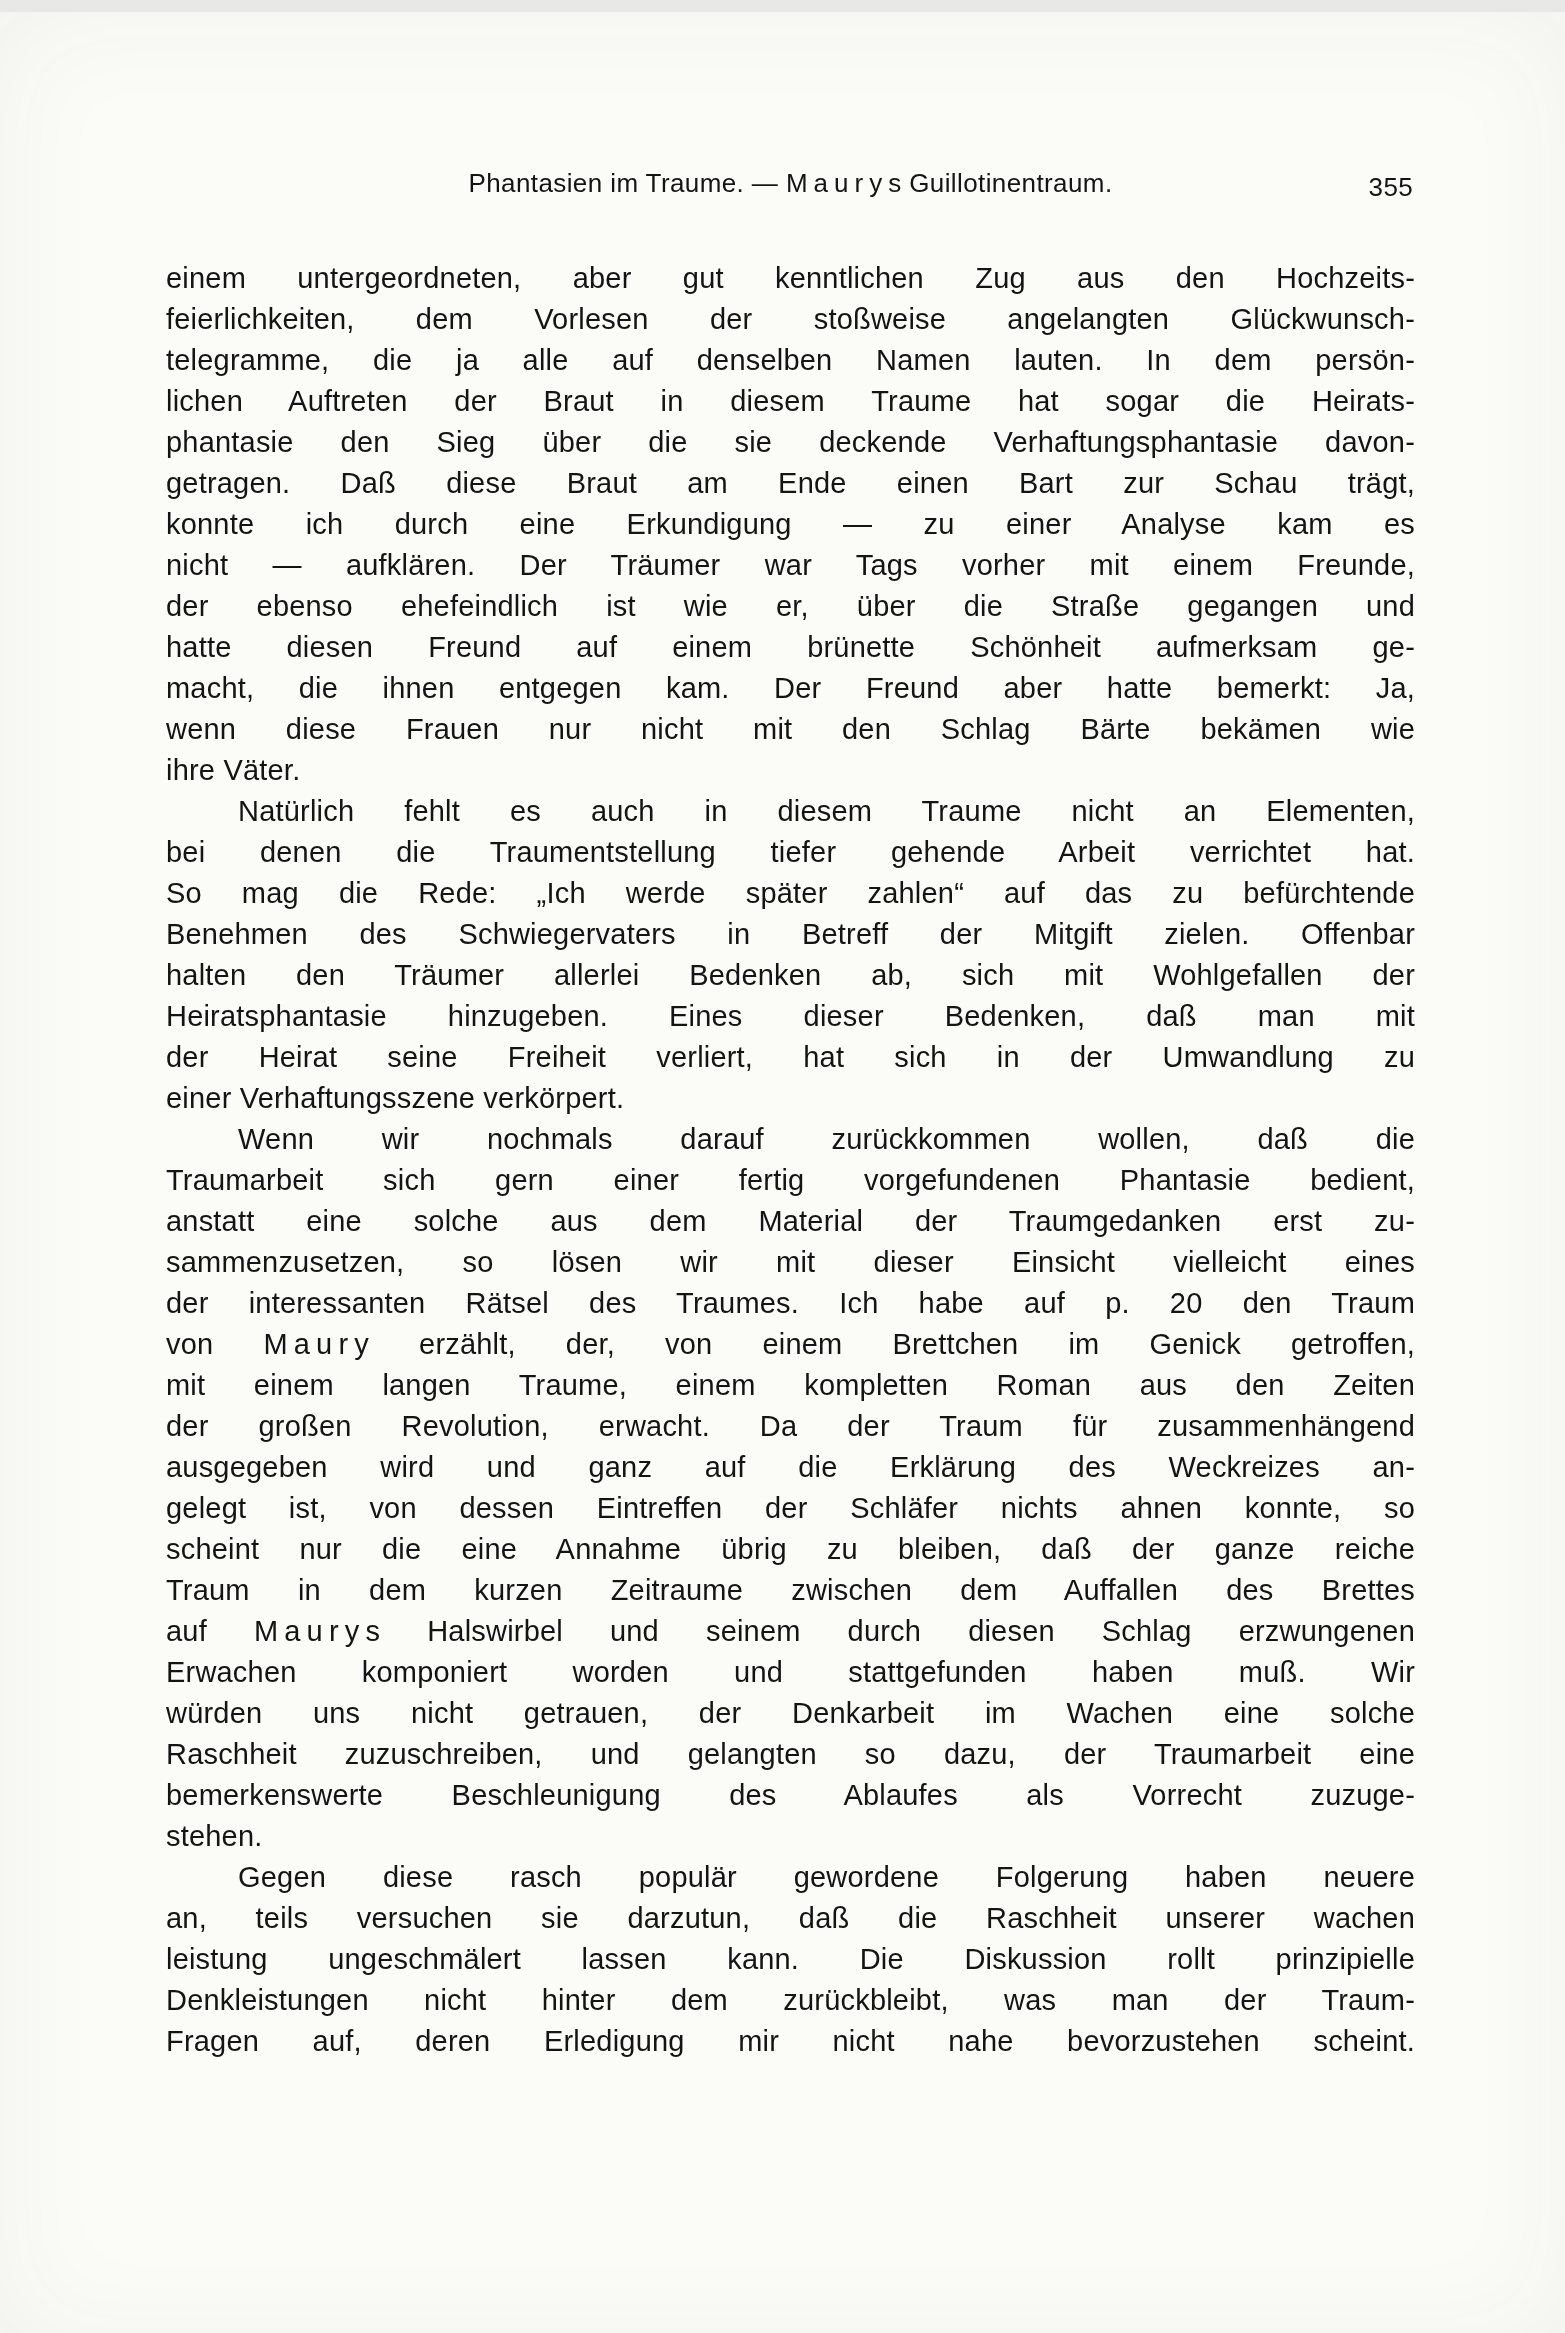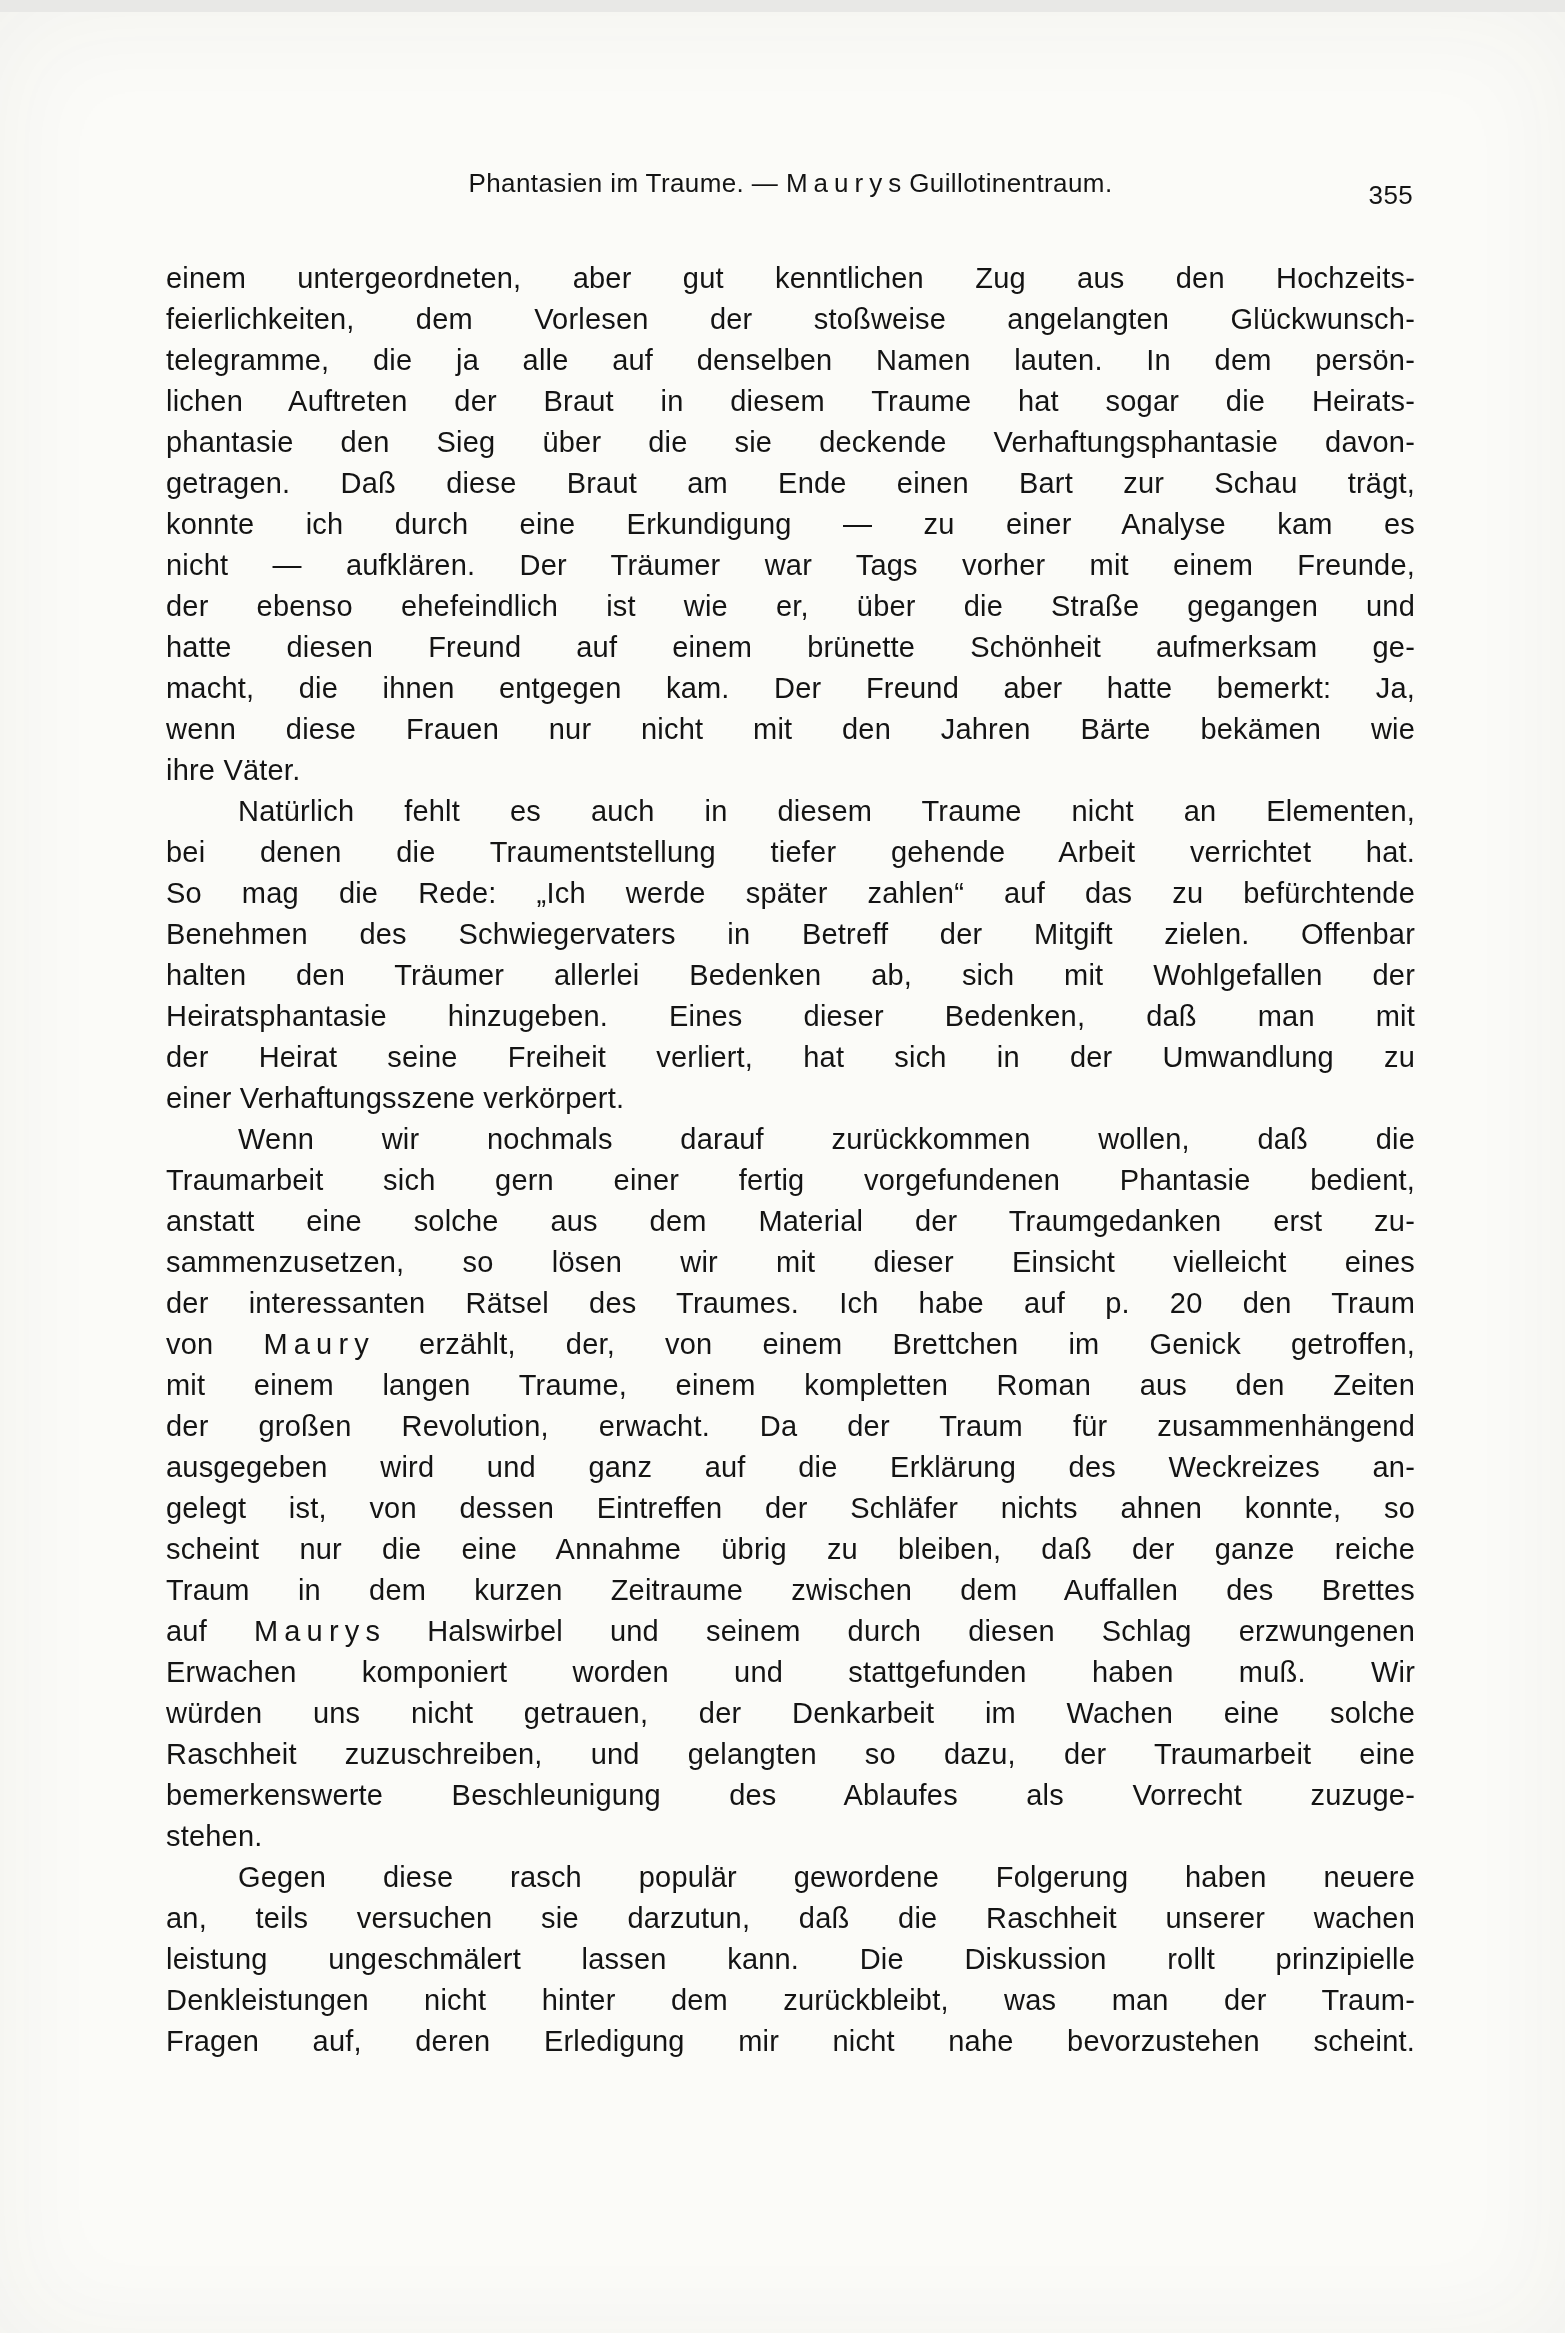--- a/index.html
+++ b/index.html
@@ -32,21 +32,21 @@
     letter-spacing: 0.4px;
     white-space: nowrap;
   }
   .running-header .title {
     display: block;
     text-align: center;
   }
   .running-header .pagenum {
     position: absolute;
     right: 1.9px;
-    top: 12px;
+    top: 4px;
   }
   .body-text {
     margin-top: 49px;
     font-size: 29px;
     line-height: 41px;
     letter-spacing: 0.2px;
   }
   .para { margin: 0; padding: 0; }
   .line {
     text-align: justify;
@@ -76,21 +76,21 @@
           <div class="line">feierlichkeiten, dem Vorlesen der stoßweise angelangten Glückwunsch-</div>
           <div class="line">telegramme, die ja alle auf denselben Namen lauten. In dem persön-</div>
           <div class="line">lichen Auftreten der Braut in diesem Traume hat sogar die Heirats-</div>
           <div class="line">phantasie den Sieg über die sie deckende Verhaftungsphantasie davon-</div>
           <div class="line">getragen. Daß diese Braut am Ende einen Bart zur Schau trägt,</div>
           <div class="line">konnte ich durch eine Erkundigung — zu einer Analyse kam es</div>
           <div class="line">nicht — aufklären. Der Träumer war Tags vorher mit einem Freunde,</div>
           <div class="line">der ebenso ehefeindlich ist wie er, über die Straße gegangen und</div>
           <div class="line">hatte diesen Freund auf einem brünette Schönheit aufmerksam ge-</div>
           <div class="line">macht, die ihnen entgegen kam. Der Freund aber hatte bemerkt: Ja,</div>
-          <div class="line">wenn diese Frauen nur nicht mit den Jahren Bärte bekämen wie</div>
+          <div class="line">wenn diese Frauen nur nicht mit den Schlag Bärte bekämen wie</div>
           <div class="line line-last">ihre Väter.</div>
         </div>
         <div class="para">
           <div class="line line-indent">Natürlich fehlt es auch in diesem Traume nicht an Elementen,</div>
           <div class="line">bei denen die Traumentstellung tiefer gehende Arbeit verrichtet hat.</div>
           <div class="line">So mag die Rede: „Ich werde später zahlen“ auf das zu befürchtende</div>
           <div class="line">Benehmen des Schwiegervaters in Betreff der Mitgift zielen. Offenbar</div>
           <div class="line">halten den Träumer allerlei Bedenken ab, sich mit Wohlgefallen der</div>
           <div class="line">Heiratsphantasie hinzugeben. Eines dieser Bedenken, daß man mit</div>
           <div class="line">der Heirat seine Freiheit verliert, hat sich in der Umwandlung zu</div>

